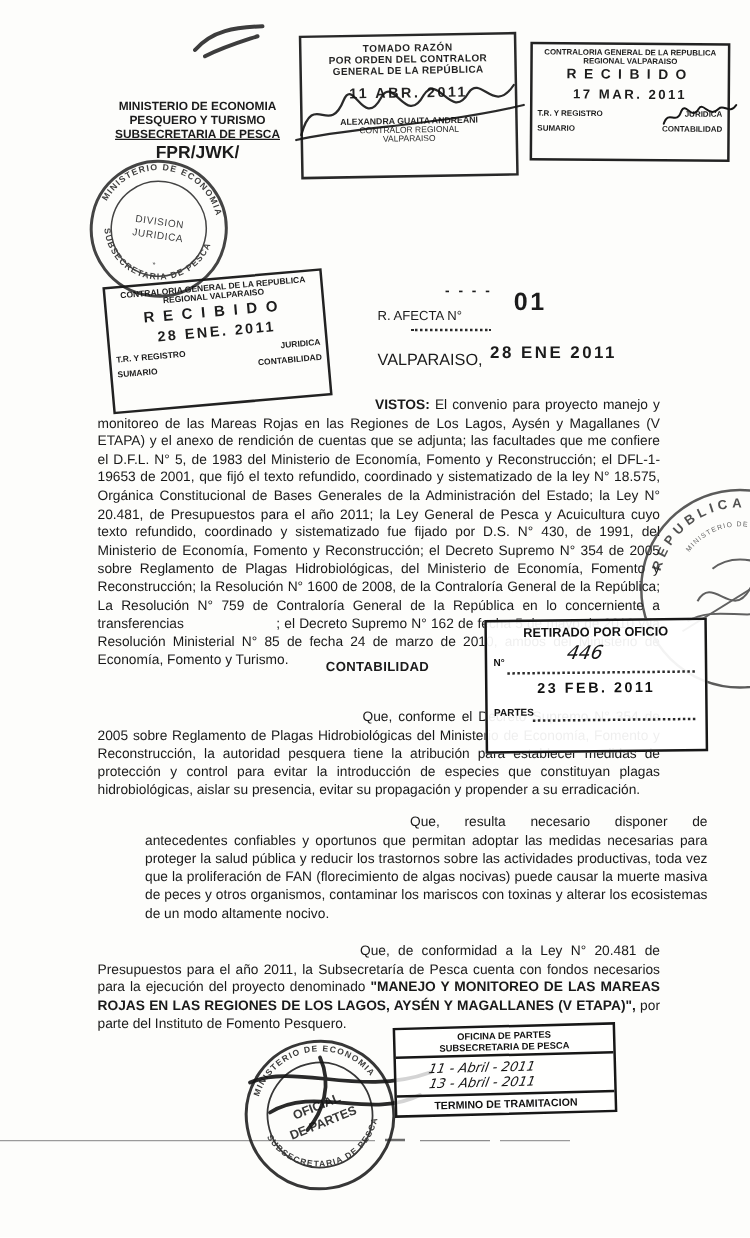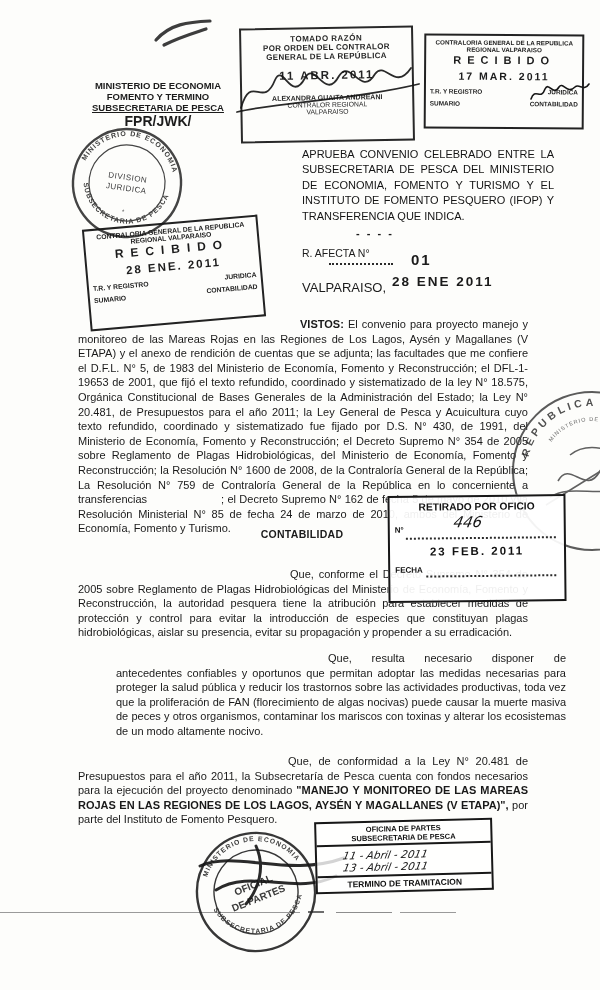--- a/index.html
+++ b/index.html
@@ -60,21 +60,21 @@
       <span>CONTABILIDAD</span>
     </div>
   </div>
 
   <svg class="abs" style="left:527px;top:79px;z-index:3" width="64" height="28" viewBox="0 0 64 28">
     <path d="M4,20 C8,8 14,22 18,10 C22,2 26,18 32,8 C36,2 40,16 48,8 C52,4 57,13 62,5" fill="none" stroke="#161616" stroke-width="1.6" stroke-linecap="round"></path>
   </svg>
 
   <div class="abs c" style="left:70px;top:80px;width:176px;">
     <div style="font-size:9.5px;font-weight:bold">MINISTERIO DE ECONOMIA</div>
-    <div style="font-size:9.5px;font-weight:bold">FOMENTO Y TERMINO</div>
+    <div style="font-size:9.5px;font-weight:bold">PESQUERO Y TURISMO</div>
     <div style="font-size:9.5px;font-weight:bold;text-decoration:underline">SUBSECRETARIA DE PESCA</div>
     <div style="font-size:14px;font-weight:bold;margin-top:0">FPR/JWK/</div>
   </div>
 
   <svg class="abs" style="left:68px;top:124px;transform:rotate(8deg);opacity:.88" width="118" height="118" viewBox="0 0 118 118">
     <circle cx="59" cy="59" r="54" fill="none" stroke="#2b2b2b" stroke-width="2.4"></circle>
     <circle cx="59" cy="59" r="38" fill="none" stroke="#2b2b2b" stroke-width="1.2"></circle>
     <defs>
       <path id="djTop" d="M 12,59 A 47,47 0 0 1 106,59" fill="none"></path>
       <path id="djBot" d="M 16,65 A 44,44 0 0 0 102,65" fill="none"></path>
@@ -83,30 +83,27 @@
       <textPath href="#djTop" startOffset="50%" text-anchor="middle">MINISTERIO DE ECONOMIA</textPath>
     </text>
     <text class="ringtxt" style="font-size:7px;letter-spacing:1px;font-family:'Liberation Sans',sans-serif">
       <textPath href="#djBot" startOffset="50%" text-anchor="middle">SUBSECRETARIA DE PESCA</textPath>
     </text>
     <text x="59" y="56" text-anchor="middle" style="font-size:8px;letter-spacing:.5px;fill:#242424;font-family:'Liberation Sans',sans-serif">DIVISION</text>
     <text x="59" y="67" text-anchor="middle" style="font-size:8px;letter-spacing:.5px;fill:#242424;font-family:'Liberation Sans',sans-serif">JURIDICA</text>
     <text x="59" y="90" text-anchor="middle" style="font-size:6px;fill:#242424">*</text>
   </svg>
 
-  <div class="abs para" style="left:302px;top:147px;width:252px;line-height:15.4px;color:#141414">
-    <span>APRUEBA CONVENIO CELEBRADO ENTRE LA SUBSECRETARIA DE PESCA DEL MINISTERIO DE ECONOMIA, FOMENTO Y TURISMO Y EL INSTITUTO DE FOMENTO PESQUERO (IFOP) Y TRANSFERENCIA QUE INDICA.</span>
-  </div>
 
   <div class="abs b" style="left:356px;top:227px;font-size:11px;letter-spacing:2px">- - - -</div>
 
   <div class="abs" style="left:302px;top:247px;font-size:10.5px;">
     <span>R. AFECTA N°</span>
   </div>
-  <div class="abs b" style="left:411px;top:251px;font-size:15px;letter-spacing:2px">01</div>
+  <div class="abs b" style="left:411px;top:231px;font-size:20px;letter-spacing:2px">01</div>
   <div class="abs dotline" style="left:329px;top:262px;width:64px;height:1px;"></div>
 
   <div class="abs" style="left:302px;top:280px;font-size:13px;">VALPARAISO,</div>
   <div class="abs stampdate" style="left:392px;top:274px;font-size:13.5px;">28 ENE 2011</div>
 
   <div class="abs stamp" style="left:86px;top:222px;width:172px;height:95px;transform:rotate(-5deg);opacity:.95;padding:3px 0 0 0;">
     <div class="c" style="font-size:6.8px;font-weight:bold">CONTRALORIA GENERAL DE LA REPUBLICA</div>
     <div class="c" style="font-size:6.8px;font-weight:bold">REGIONAL VALPARAISO</div>
     <div class="c" style="font-size:12px;font-weight:bold;letter-spacing:7px;margin-top:1px">RECIBIDO</div>
     <div class="c stampdate" style="font-size:11.5px;margin-top:4px">28 ENE. 2011</div>
@@ -146,21 +143,21 @@
 
   <div class="abs stamp" style="left:388px;top:495px;width:174px;height:103px;border-width:2.5px;background:rgba(255,255,255,.93);z-index:4;transform:rotate(-.6deg);">
     <div class="c" style="font-size:10.2px;font-weight:bold;margin-top:4px">RETIRADO POR OFICIO</div>
     <div style="position:relative;height:30px;">
       <span style="position:absolute;left:5px;top:13px;font-size:8px;font-weight:bold">N°</span>
       <span class="hand" style="position:absolute;left:64px;top:1px;font-size:15px;">446</span>
       <div class="dotline" style="position:absolute;left:16px;right:8px;top:24px;height:1px"></div>
     </div>
     <div class="c stampdate" style="font-size:11.5px;margin-top:3px">23 FEB. 2011</div>
     <div style="position:relative;height:18px;margin-top:6px;">
-      <span style="position:absolute;left:5px;top:2px;font-size:8px;font-weight:bold">FECHA</span>
+      <span style="position:absolute;left:5px;top:2px;font-size:8px;font-weight:bold">PARTES</span>
       <div class="dotline" style="position:absolute;left:36px;right:8px;top:11px;height:1px"></div>
     </div>
   </div>
 
   <div class="abs c b" style="left:242px;top:528px;width:120px;font-size:10.5px;letter-spacing:.3px">CONTABILIDAD</div>
 
   <div class="abs para" style="left:78px;top:567px;width:450px;text-indent:212px;">
     <span>Que, conforme el Decreto Supremo N° 354 de 2005 sobre Reglamento de Plagas Hidrobiológicas del Ministerio de Economía, Fomento y Reconstrucción, la autoridad pesquera tiene la atribución para establecer medidas de protección y control para evitar la introducción de especies que constituyan plagas hidrobiológicas, aislar su presencia, evitar su propagación y propender a su erradicación.</span>
   </div>
 

